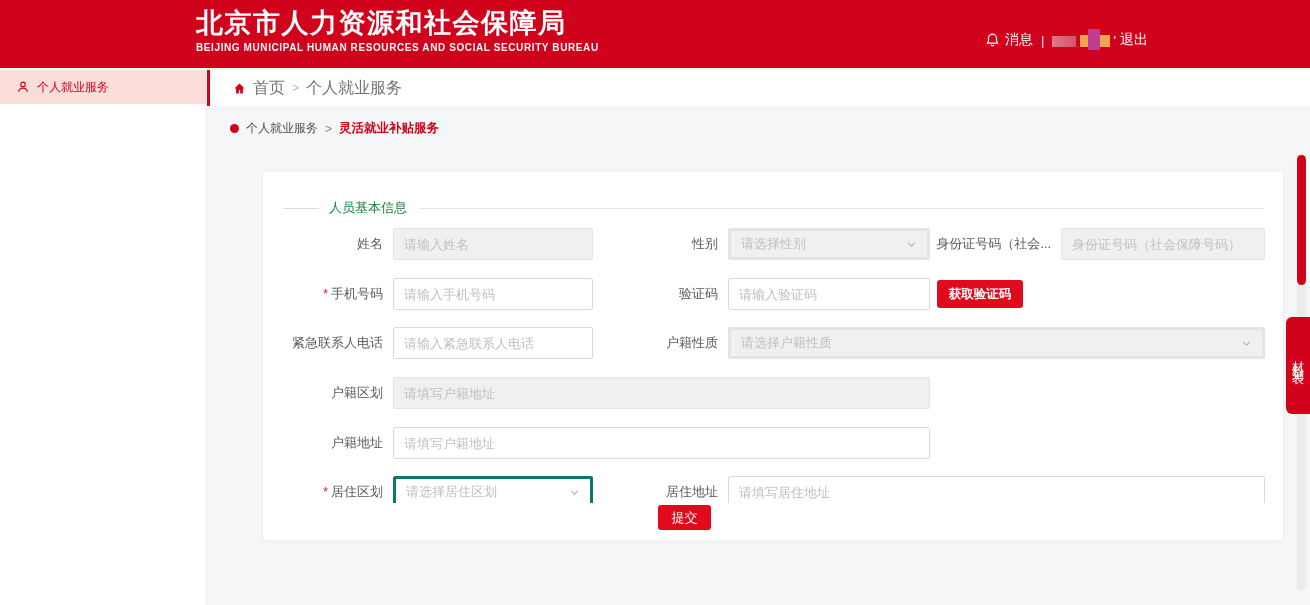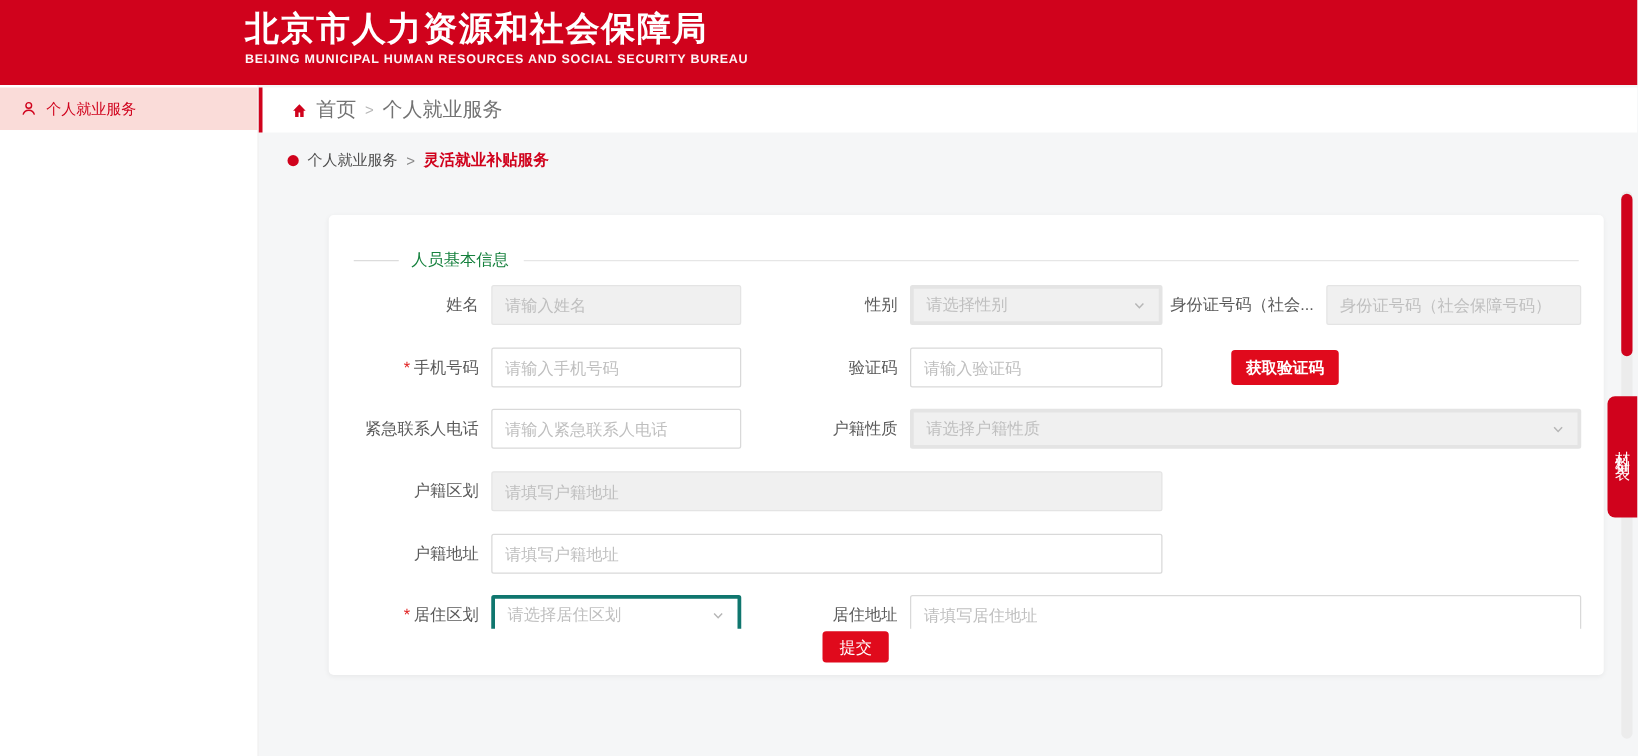--- a/index.html
+++ b/index.html
@@ -59,38 +59,55 @@
   .r1{top:56px;} .r2{top:106px;} .r3{top:155px;} .r4{top:205px;} .r5{top:255px;} .r6{top:304px;}
   .ctl{position:absolute;height:32px;}
   .p1{left:130px;width:200px;} .p2{left:465px;width:202px;} .p3{left:798px;width:204px;}
   .w1{left:130px;width:537px;} .w2{left:465px;width:537px;}
   input.field{width:100%;height:100%;border:1px solid #d9d9d9;border-radius:2px;padding:0 10px;font-size:13px;color:#333;background:#fff;outline:none;font-family:inherit;}
   input.field::placeholder{color:#bfbfbf;}
   input.field:disabled{background:#f0f0f0;border-color:#e4e4e4;}
   .selectbox{width:100%;height:100%;border:3px solid #0f766e;border-radius:2px;display:flex;align-items:center;justify-content:space-between;padding:0 10px;background:#fff;cursor:pointer;}
   .selectbox.disabled{background:#f0f0f0;border-color:#e4e4e4;cursor:default;}
   .selectbox .ph{font-size:13px;color:#bfbfbf;}
-  .captcha-btn{position:absolute;left:674px;width:86px;height:28px;margin-top:2px;background:var(--accent-red);color:#fff;border:none;border-radius:3px;font-size:12.5px;font-weight:bold;cursor:pointer;font-family:inherit;margin-left:48px;}
+  .captcha-btn{position:absolute;left:674px;width:86px;height:28px;margin-top:2px;background:var(--accent-red);color:#fff;border:none;border-radius:3px;font-size:12.5px;font-weight:bold;cursor:pointer;font-family:inherit;}
   .submit-btn{position:absolute;left:395px;top:333px;width:53px;height:25px;background:var(--accent-red);color:#fff;border:none;border-radius:3px;font-size:13px;cursor:pointer;font-family:inherit;}
 
   
   .scroll-track{position:absolute;left:1297px;top:153px;width:9px;height:438px;background:#ececec;border-radius:5px;}
   .scroll-thumb{position:absolute;left:1297px;top:155px;width:9px;height:130px;background:var(--brand-red);border-radius:5px;cursor:pointer;z-index:6;}
   .side-tab{position:absolute;left:1286px;top:317px;width:24px;height:97px;background:var(--brand-red);border-radius:6px 0 0 6px;z-index:7;display:flex;flex-direction:column;align-items:center;justify-content:center;color:#fff;cursor:pointer;}
   .side-tab .vtext{writing-mode:vertical-lr;text-orientation:upright;font-size:12px;letter-spacing:4px;line-height:24px;}
   .side-tab .chev{font-size:11px;margin-top:4px;line-height:10px;}
 </style>
 </head>
 <body>
 
 <div class="header">
   <div class="brand">
     <div class="brand-title">北京市人力资源和社会保障局</div>
     <div class="brand-sub">BEIJING MUNICIPAL HUMAN RESOURCES AND SOCIAL SECURITY BUREAU</div>
   </div>
+  <div class="header-actions">
+    <span class="bell">
+      <svg viewBox="0 0 16 17" width="15" height="16">
+          <path d="M8 2.2a4.3 4.3 0 0 0-4.3 4.3v3.2L2.5 11.8h11L12.3 9.7V6.5A4.3 4.3 0 0 0 8 2.2z" fill="none" stroke="#fff" stroke-width="1.2"></path>
+          <path d="M6.4 13.6a1.7 1.7 0 0 0 3.2 0" fill="none" stroke="#fff" stroke-width="1.2"></path>
+        </svg>
+    </span>
+    <span class="txt">消息</span>
+    <span class="hdr-sep">|</span>
+    <span class="masked">
+      <span class="b1"></span>
+      <span class="b2"></span>
+      <span class="b3"></span>
+    </span>
+    <span class="masked-q">'</span>
+    <span class="txt">退出</span>
+  </div>
 </div>
 
 <div class="sidebar">
   <div class="side-item">
     <svg width="14" height="14" viewBox="0 0 16 16">
         <circle cx="8" cy="5" r="2.6" fill="none" stroke="#d0021c" stroke-width="1.3"></circle>
         <path d="M2.8 13.4c.8-2.7 2.7-4.1 5.2-4.1s4.4 1.4 5.2 4.1" fill="none" stroke="#d0021c" stroke-width="1.3"></path>
       </svg>
     <span>个人就业服务</span>
   </div>

